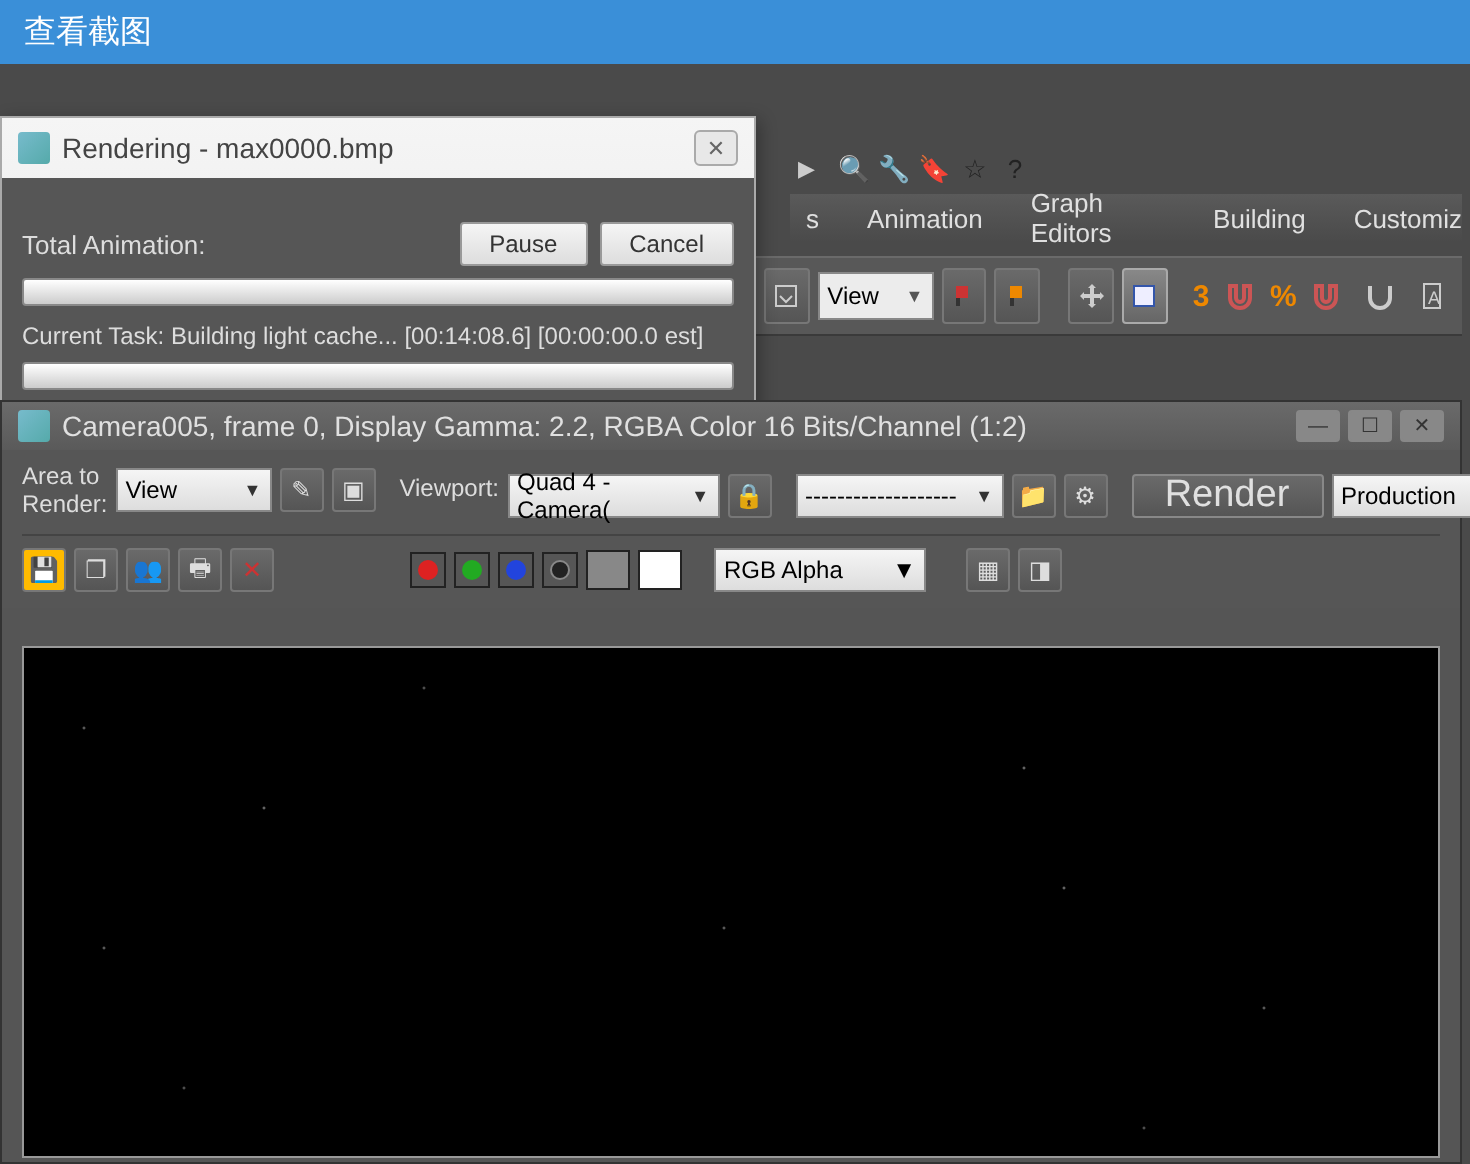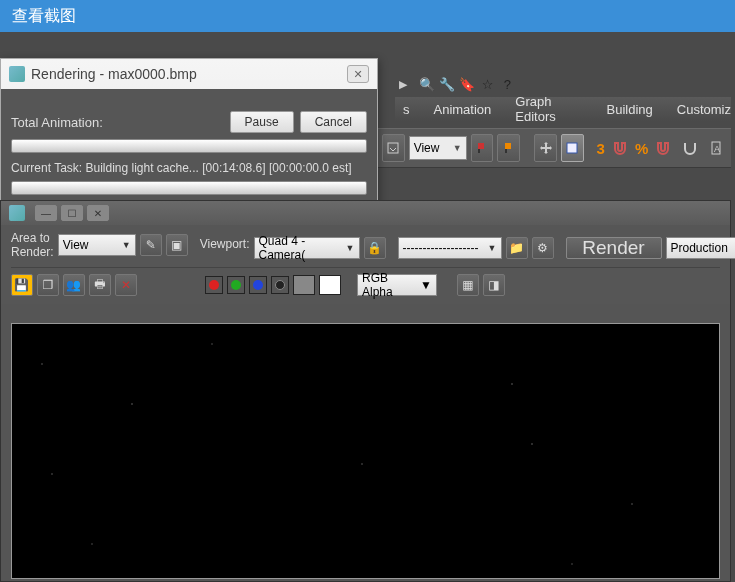--- a/index.html
+++ b/index.html
@@ -51,21 +51,21 @@
 .ctrl-inline { display: flex; align-items: center; gap: 4px; }
 .dropdown { height: 22px; background: linear-gradient(#f5f5f5,#ddd); border: 1px solid #888; font-size: 12px; padding: 0 4px; display: flex; align-items: center; justify-content: space-between; }
 .dropdown .arr { font-size: 9px; color: #333; margin-left: 4px; }
 .icon-btn { width: 22px; height: 22px; border: 1px solid #777; background: linear-gradient(#6a6a6a,#555); display: flex; align-items: center; justify-content: center; font-size: 12px; color: #ddd; border-radius: 2px; }
 .render-btn { width: 96px; height: 22px; background: linear-gradient(#6a6a6a,#555); border: 1px solid #888; color: #e0e0e0; font-size: 19px; display: flex; align-items: center; justify-content: center; border-radius: 2px; }
 
 .fb-ctrl-row2 { display: flex; align-items: center; gap: 4px; border-top: 1px solid #444; padding-top: 6px; }
 .color-btn { width: 18px; height: 18px; border: 1px solid #222; display: flex; align-items: center; justify-content: center; }
 .color-btn .dot { width: 10px; height: 10px; border-radius: 50%; }
 .swatch { width: 22px; height: 20px; border: 1px solid #222; }
-.channel-dropdown { height: 22px; width: 80px; background: linear-gradient(#f5f5f5,#ddd); border: 1px solid #888; font-size: 12px; padding: 0 4px; display: flex; align-items: center; justify-content: space-between; }
+.channel-dropdown { height: 22px; width: 106px; background: linear-gradient(#f5f5f5,#ddd); border: 1px solid #888; font-size: 12px; padding: 0 4px; display: flex; align-items: center; justify-content: space-between; }
 
 .render-viewport { position: absolute; top: 122px; left: 10px; right: 10px; bottom: 2px; background: #000; border: 1px solid #999; overflow: hidden; }
 .stars { position: absolute; inset: 0; background-image:
  radial-gradient(1px 1px at 30px 40px, #888, transparent),
  radial-gradient(1px 1px at 120px 80px, #999, transparent),
  radial-gradient(1px 1px at 200px 20px, #777, transparent),
  radial-gradient(1px 1px at 350px 140px, #888, transparent),
  radial-gradient(1px 1px at 500px 60px, #999, transparent),
  radial-gradient(1px 1px at 620px 180px, #888, transparent),
  radial-gradient(1px 1px at 80px 220px, #777, transparent),
@@ -185,20 +185,21 @@
       </div>
       <div class="progress-bar"></div>
       <div class="rd-task">Current Task:   Building light cache... [00:14:08.6] [00:00:00.0 est]</div>
       <div class="progress-bar"></div>
     </div>
   </div>
 
   <div class="framebuffer">
     <div class="fb-title">
       <span class="icon3ds"></span>
+      <span class="title-text">Camera005, frame 0, Display Gamma: 2.2, RGBA Color 16 Bits/Channel (1:2)</span>
       <span class="winbtn">—</span>
       <span class="winbtn">☐</span>
       <span class="winbtn">✕</span>
     </div>
 
     <div class="fb-controls">
       <div class="fb-ctrl-row1">
         <div class="ctrl-group">
           <span class="ctrl-label">Area to Render:</span>
           <div class="ctrl-inline">

